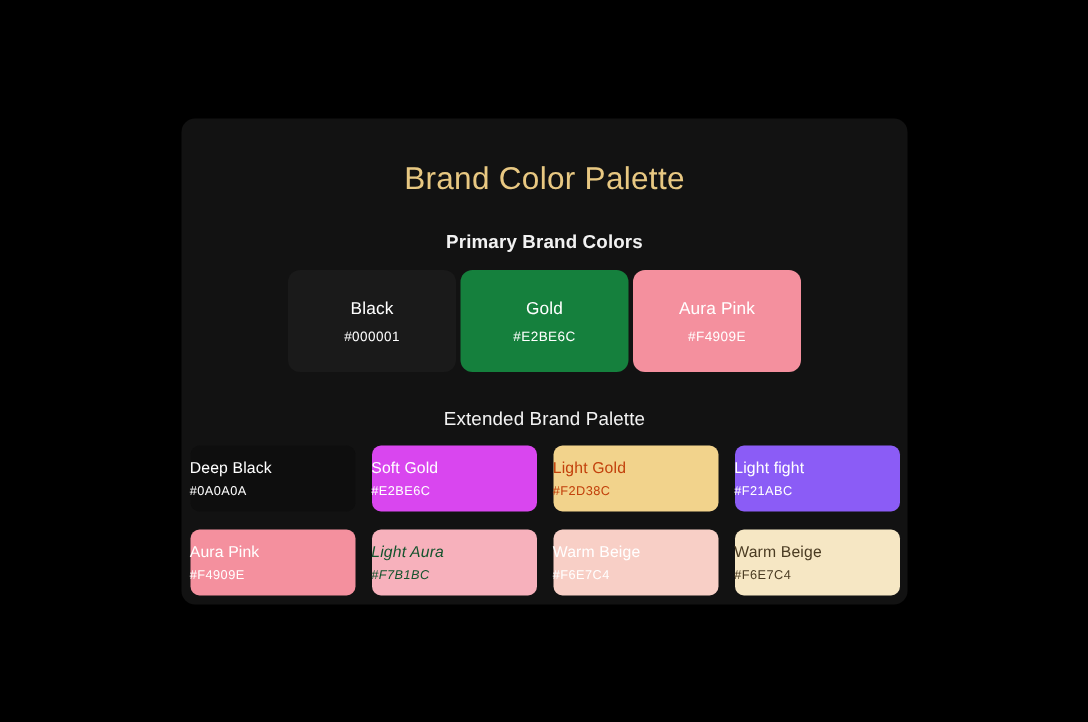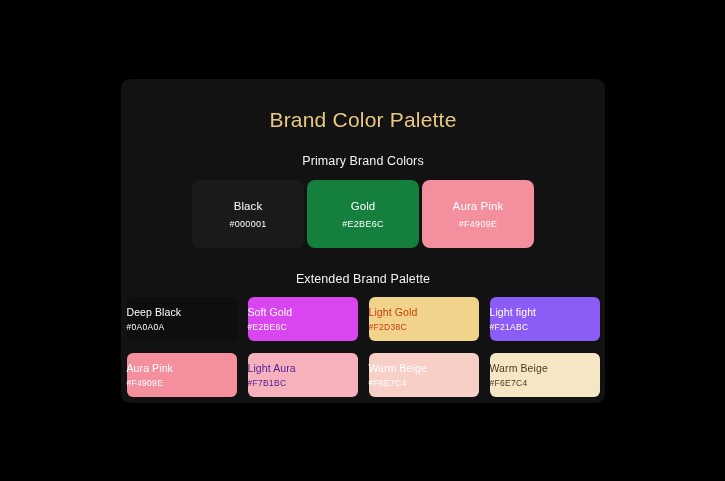--- a/index.html
+++ b/index.html
@@ -40,21 +40,21 @@
   }
 
   .section-title {
     text-align: center;
     color: #f2f2f2;
     font-size: 12.5px;
     font-weight: 400;
     letter-spacing: 0.1px;
   }
 
-  .section-title.primary-heading { margin-top: 22px; }
+  .section-title.primary-heading { margin-top: 22px; font-weight: bold; }
   .section-title.extended-heading { margin-top: 24px; }
 
   
   .primary-row {
     display: flex;
     justify-content: center;
     gap: 3px;
     margin-top: 12px;
   }
 
@@ -153,21 +153,21 @@
           <span class="card-hex">#F2D38C</span>
         </div>
         <div class="ext-card" style="background: #8b5cf6; color: rgb(255, 255, 255);">
           <span class="card-name">Light fight</span>
           <span class="card-hex">#F21ABC</span>
         </div>
         <div class="ext-card" style="background: rgb(244, 144, 158); color: rgb(255, 255, 255);">
           <span class="card-name">Aura Pink</span>
           <span class="card-hex">#F4909E</span>
         </div>
-        <div class="ext-card" style="background: rgb(247, 177, 188); color: #4c1d95;">
+        <div class="ext-card" style="background: rgb(247, 177, 188); color: #14532d; font-style: italic;">
           <span class="card-name">Light Aura</span>
           <span class="card-hex">#F7B1BC</span>
         </div>
         <div class="ext-card" style="background: rgb(248, 207, 198); color: rgb(255, 255, 255);">
           <span class="card-name">Warm Beige</span>
           <span class="card-hex">#F6E7C4</span>
         </div>
         <div class="ext-card" style="background: rgb(246, 231, 196); color: rgb(74, 59, 34);">
           <span class="card-name">Warm Beige</span>
           <span class="card-hex">#F6E7C4</span>

